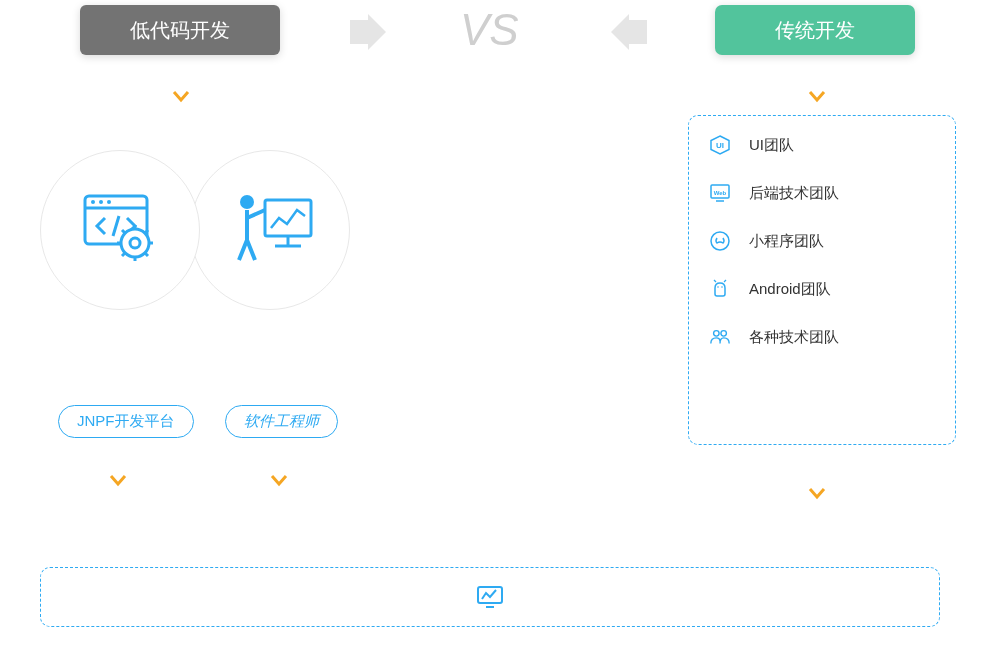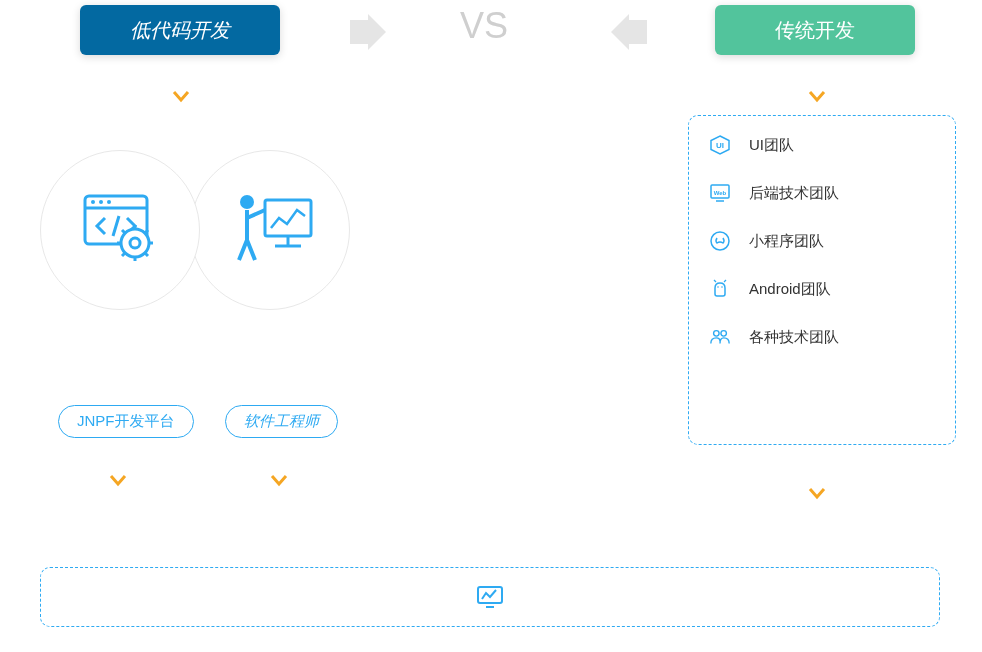--- a/index.html
+++ b/index.html
@@ -16,28 +16,29 @@
       height: 50px;
       border-radius: 6px;
       display: flex;
       align-items: center;
       justify-content: center;
       color: #fff;
       font-size: 20px;
       font-weight: 500;
       box-shadow: 0 2px 8px rgba(0,0,0,0.15);
     }
-    .badge-blue { background: #0369a1; left: 80px; top: 5px; font-style: italic; }
-    .badge-green { background: #52c49c; left: 715px; top: 5px; }
+    .badge-blue { background: #737373; left: 80px; top: 5px; }
+    .badge-green { background: #52c49c; left: 715px; top: 5px; border-radius: 7px; }
     .vs {
       position: absolute;
       left: 460px; top: 5px;
-      font-size: 36px;
+      font-size: 44px;
       color: #cfcfcf;
       font-weight: 300;
+      font-style: italic;
     }
     .arrow-block {
       position: absolute;
       width: 42px; height: 36px;
     }
     .chevron-down {
       position: absolute;
       width: 18px; height: 18px;
     }
     .circle {

